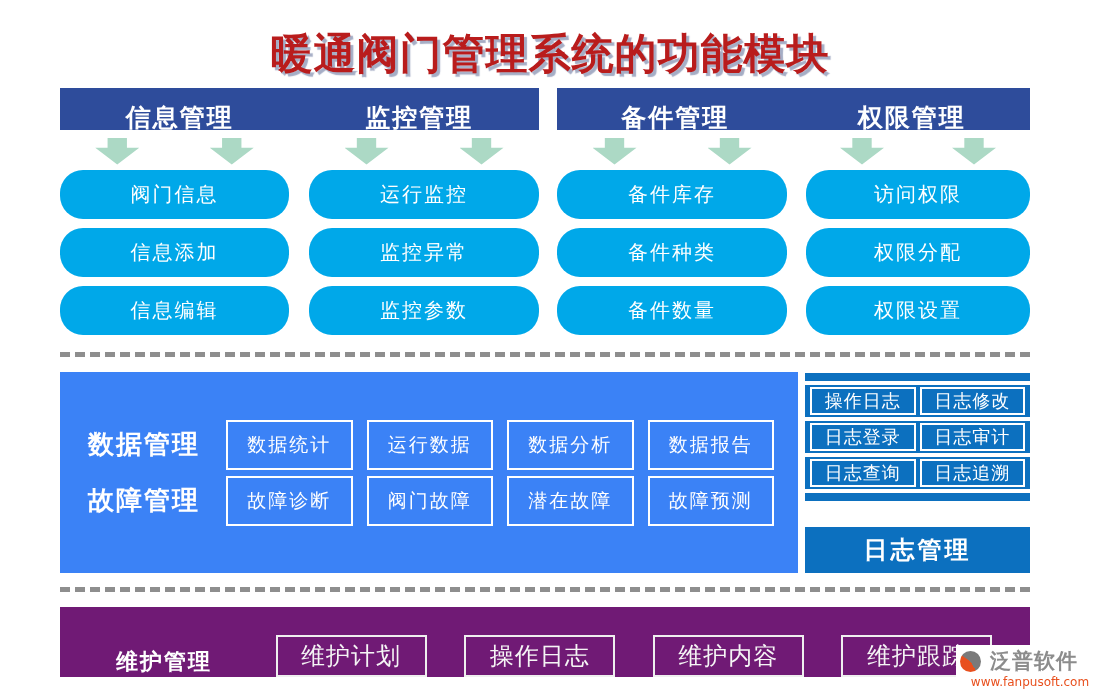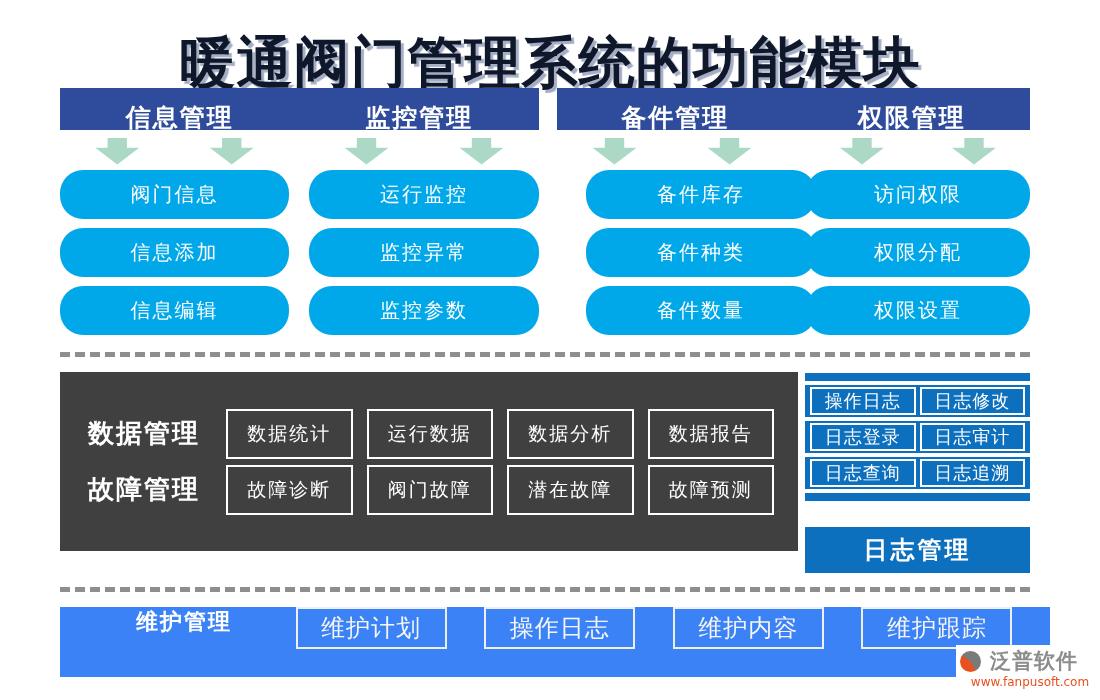--- a/index.html
+++ b/index.html
@@ -1,21 +1,21 @@
 <!DOCTYPE html>
 <html><head>
 <meta charset="utf-8">
 <style>
   html,body{margin:0;padding:0;background:#fff;}
   body{font-family:"DejaVu Sans","Liberation Sans",sans-serif;}
   .canvas{position:relative;width:1100px;height:700px;background:#fff;overflow:hidden;}
 
   
   .title{position:absolute;top:26px;left:0;width:100%;text-align:center;
-    font-size:56px;font-weight:bold;color:#0f172a;letter-spacing:1px;
+    font-size:42px;font-weight:bold;color:#b91c1c;letter-spacing:1px;
     text-shadow:3px 3px 1px rgba(30,50,110,.40);}
 
   
   .hdr-bar{position:absolute;top:88px;height:42px;background:#2e4c9b;display:flex;}
   .hdr-bar .hlabel{flex:1;display:flex;align-items:center;justify-content:center;
     color:#fff;font-size:25px;font-weight:bold;letter-spacing:2px;margin-top:16px;}
 
   
   .arrow-group{position:absolute;top:137px;height:28px;display:flex;
     justify-content:space-around;align-items:center;}
@@ -24,43 +24,43 @@
 
   
   .col{position:absolute;top:170px;display:flex;flex-direction:column;gap:9px;}
   .mbox{height:49px;background:#00a8e9;color:#fff;font-size:20px;letter-spacing:2px;
     display:flex;align-items:center;justify-content:center;border-radius:23px;}
 
   
   .dash{position:absolute;left:60px;width:970px;height:0;border-top:5px dashed #8e8e8e;}
 
   
-  .mid-panel{position:absolute;left:60px;top:372px;width:738px;height:179px;
-    background:#404040;display:flex;flex-direction:column;justify-content:center;gap:6px;}
+  .mid-panel{position:absolute;left:60px;top:372px;width:738px;height:201px;
+    background:#3b82f6;display:flex;flex-direction:column;justify-content:center;gap:6px;}
   .mid-row{display:flex;align-items:center;}
   .row-label{width:132px;margin-left:28px;color:#fff;font-size:26px;font-weight:bold;
     letter-spacing:2px;flex:none;}
   .mid-cells{flex:1;display:flex;gap:14px;margin:0 24px 0 6px;}
   .mcell{flex:1;height:46px;border:2px solid #fff;color:#fff;font-size:19px;letter-spacing:2px;
     display:flex;align-items:center;justify-content:center;}
 
   
   .log-panel{position:absolute;left:805px;top:373px;width:225px;height:106px;
     display:flex;flex-direction:column;gap:4px;}
   .log-strip{height:8px;background:#0c70bf;flex:none;}
   .log-row{flex:1;background:#0c70bf;display:flex;gap:4px;padding:0 5px;align-items:stretch;}
   .lcell{flex:1;border:2px solid #fff;margin:2px 0;color:#fff;font-size:18px;letter-spacing:1px;
     display:flex;align-items:center;justify-content:center;}
   .log-footer{position:absolute;left:805px;top:527px;width:225px;height:46px;background:#0c70bf;
     color:#fff;font-size:24px;font-weight:bold;letter-spacing:3px;
     display:flex;align-items:center;justify-content:center;text-align:center;}
 
   
-  .maint-bar{position:absolute;left:60px;top:607px;width:970px;height:70px;background:#3b82f6;
-    display:flex;align-items:flex-start;padding-left:20px;}
+  .maint-bar{position:absolute;left:60px;top:607px;width:970px;height:70px;background:#701a75;
+    display:flex;align-items:flex-end;}
   .maint-label{margin-left:56px;width:122px;color:#fff;font-size:22px;font-weight:bold;
     letter-spacing:2px;flex:none;}
   .maint-cells{flex:1;display:flex;justify-content:space-evenly;align-items:center;}
   .maint-cell{width:147px;height:38px;border:2px solid #efefef;color:#f5f5f5;font-size:24px;
     letter-spacing:1px;display:flex;align-items:center;justify-content:center;}
 
   
   .brand{position:absolute;left:956px;top:645px;width:140px;background:#fff;
     padding:2px 2px 3px 4px;z-index:5;}
   .brand-top{display:flex;align-items:center;gap:9px;}
@@ -105,21 +105,21 @@
   <div class="col" style="left:60px;width:229px;">
     <div class="mbox">阀门信息</div>
     <div class="mbox">信息添加</div>
     <div class="mbox">信息编辑</div>
   </div>
   <div class="col" style="left:309px;width:230px;">
     <div class="mbox">运行监控</div>
     <div class="mbox">监控异常</div>
     <div class="mbox">监控参数</div>
   </div>
-  <div class="col" style="left:586px;width:230px;">
+  <div class="col" style="left:557px;width:230px;">
     <div class="mbox">备件库存</div>
     <div class="mbox">备件种类</div>
     <div class="mbox">备件数量</div>
   </div>
   <div class="col" style="left:806px;width:224px;">
     <div class="mbox">访问权限</div>
     <div class="mbox">权限分配</div>
     <div class="mbox">权限设置</div>
   </div>
 

